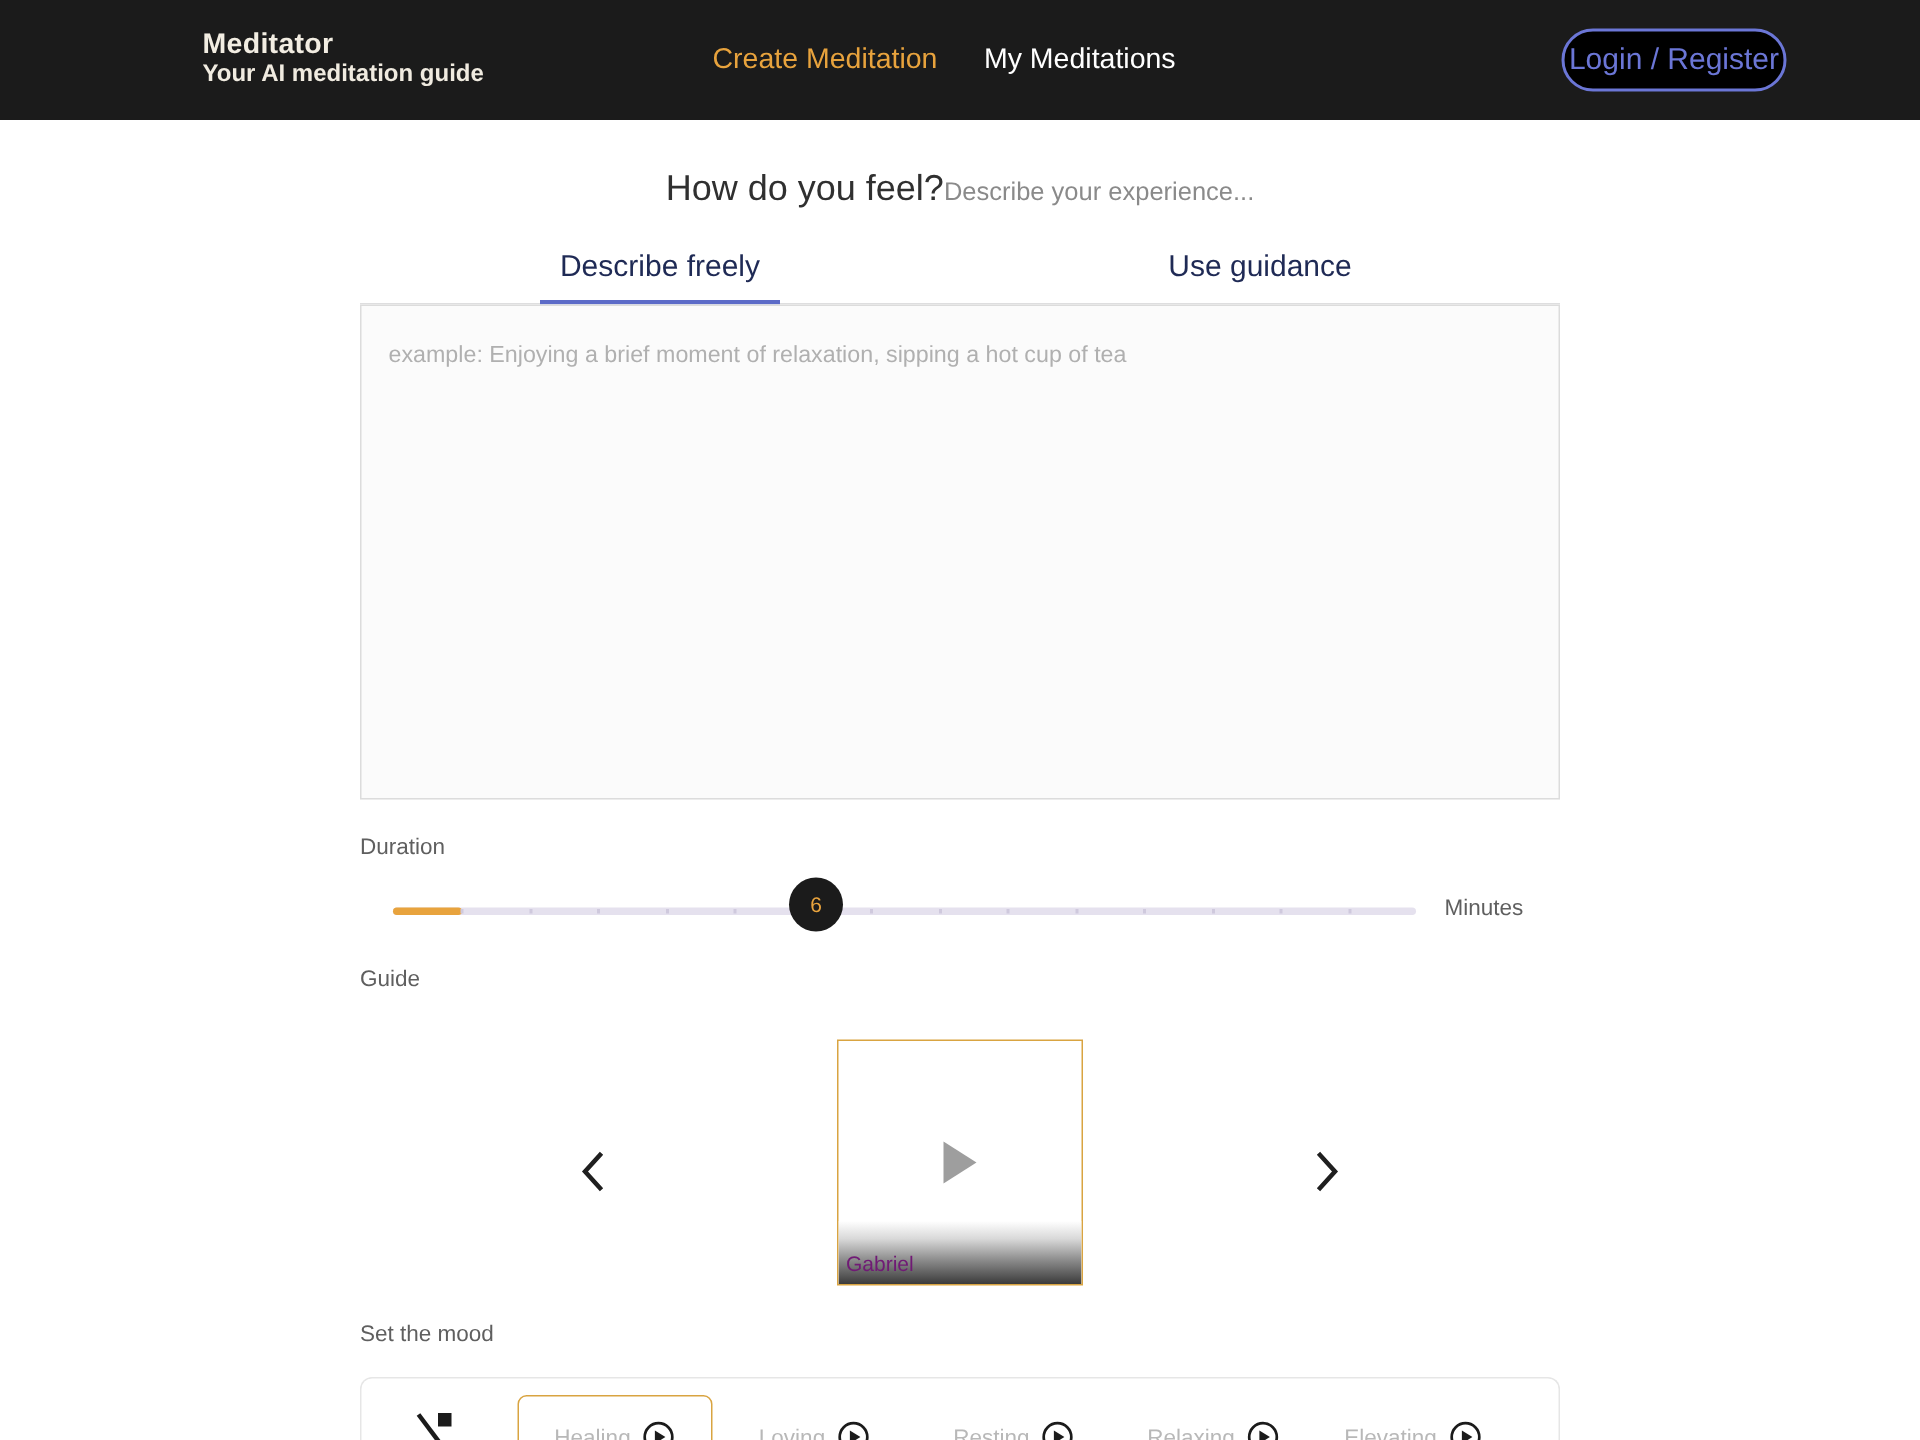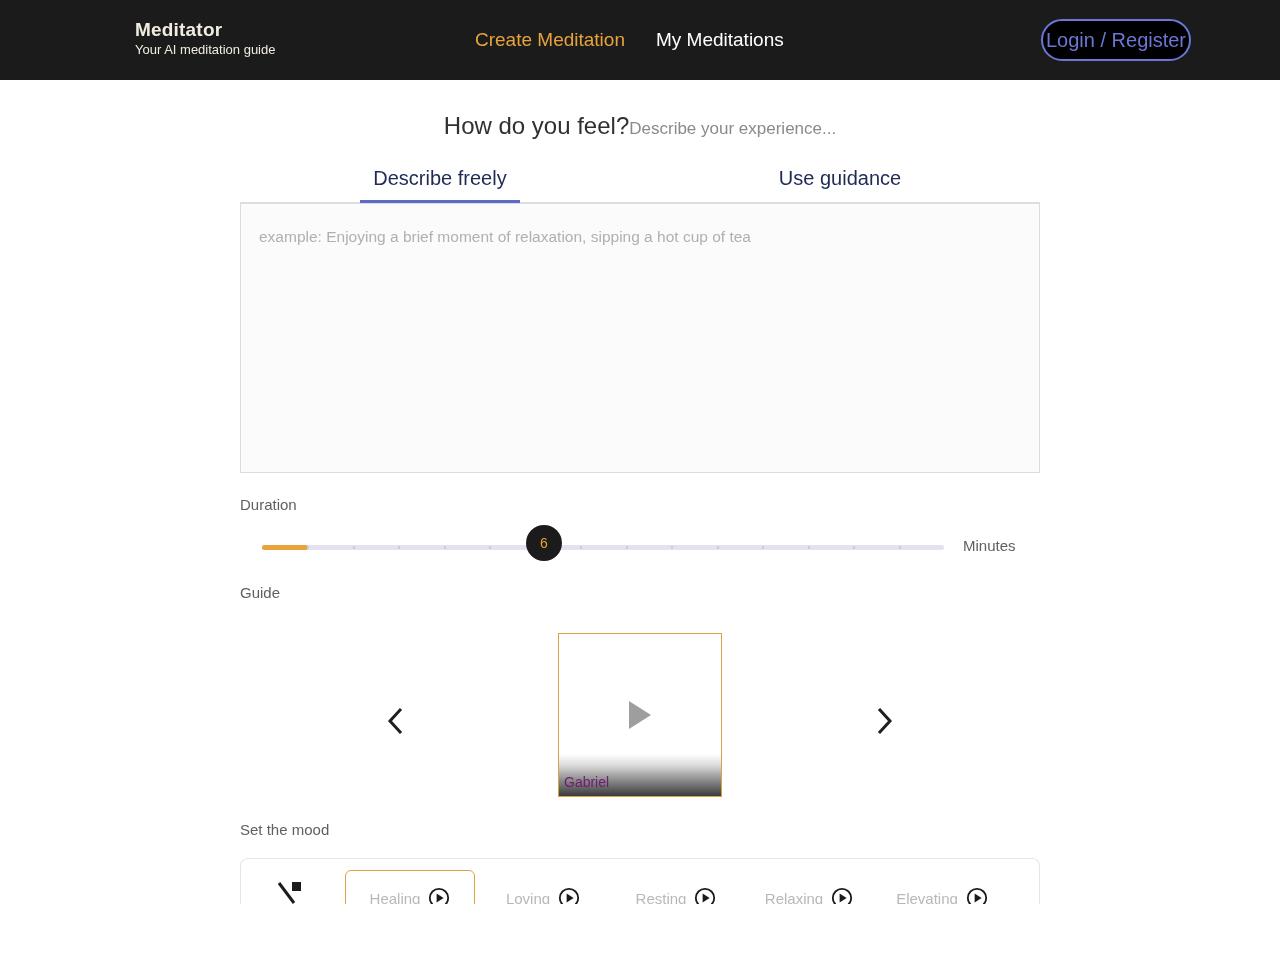--- a/index.html
+++ b/index.html
@@ -17,21 +17,21 @@
     width: 1280px; height: 80px;
     background: #1b1b1b;
     display: flex; align-items: center;
   }
   .brand { position: absolute; left: 104px; top: 19px; margin-left: 31px; }
   .brand-title {
     color: #f2ede2; font-size: 19px; font-weight: bold;
     letter-spacing: .2px; line-height: 22px;
   }
   .brand-sub {
-    color: #f0ebe0; font-size: 13px; font-weight: normal;
+    color: #f0ebe0; font-size: 16px; font-weight: bold;
     line-height: 16px; margin-top: 1px;
   }
   .nav { position: absolute; left: 475px; top: 27px; display: flex; gap: 31px; align-items: center; }
   .nav-item { font-size: 19px; line-height: 26px; white-space: nowrap; cursor: pointer; }
   .nav-item.active { color: #e8a33d; }
   .nav-item.plain { color: #ffffff; }
   .login-btn {
     position: absolute; right: 89px; top: 19px;
     width: 150px; height: 42px; border-radius: 21px;
     background: #000000; border: 2px solid #6b76d6;
@@ -66,21 +66,21 @@
   .tab.active { position: relative; text-align: center; }
   .tab.active::after {
     content: ""; position: absolute;
     left: 50%; transform: translateX(-50%);
     bottom: -1px; width: 160px; height: 3px;
     background: #5c6bc8;
   }
 
   
   .textarea-box {
-    width: 800px; height: 270px; margin: 0 auto;
+    width: 800px; height: 330px; margin: 0 auto;
     background: #fbfbfb; border: 1px solid #dcdcdc;
     position: relative;
   }
   .textarea-ph {
     position: absolute; left: 18px; top: 22px;
     font-size: 15.5px; color: #b0b0b0; line-height: 22px;
   }
 
   
   .section-label {

